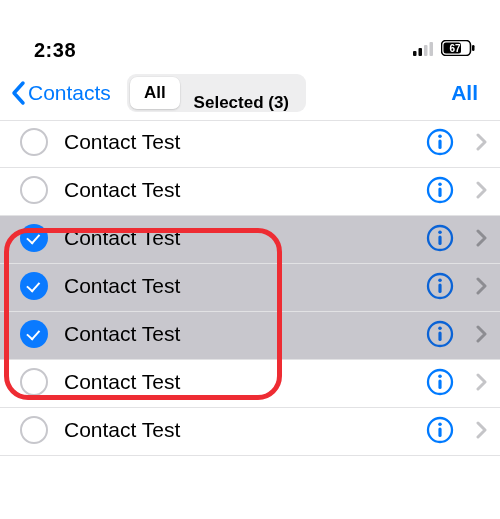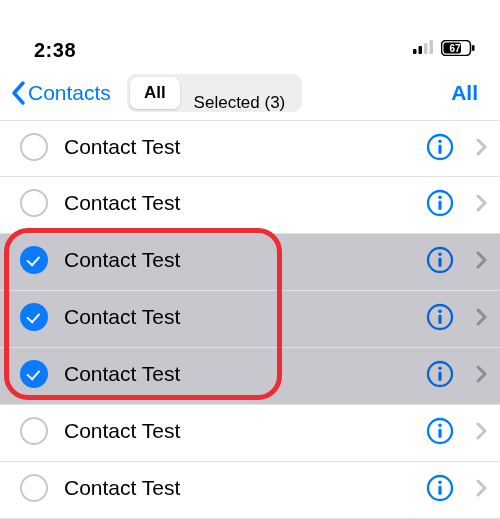--- a/index.html
+++ b/index.html
@@ -16,21 +16,21 @@
   .status-bar {
     display: flex;
     justify-content: space-between;
     align-items: center;
     padding: 12px 25px 4px 34px;
     height: 44px;
     font-weight: 600;
     margin-top: 24px;
   }
   .status-time { font-size: 20px; letter-spacing: 0.5px; }
-  .status-right { display: flex; align-items: flex-start; gap: 6px; }
+  .status-right { display: flex; align-items: flex-end; gap: 6px; }
 
   .nav {
     display: flex;
     align-items: center;
     padding: 6px 22px 8px 10px;
     gap: 10px;
   }
   .back {
     display: flex;
     align-items: center;
@@ -55,33 +55,33 @@
     font-size: 17px;
     font-weight: 600;
     padding: 0 14px;
     border-radius: 7px;
     color: #000;
   }
   .seg-item.active {
     background: #fff;
     box-shadow: 0 1px 2px rgba(0,0,0,0.15), 0 0 0 0.5px rgba(0,0,0,0.04);
   }
-  .seg-item.inactive { font-weight: 400; margin-top: 20px; }
+  .seg-item.inactive { font-weight: 700; margin-top: 20px; }
   .nav-spacer { flex: 1; }
   .nav-action {
     color: #007aff;
     font-size: 21px;
     font-weight: 700;
   }
 
   .list { }
   .row {
     display: flex;
     align-items: center;
-    height: 57px;
+    height: 48px;
     padding: 0 12px 4px 20px;
     border-bottom: 1px solid #e2e2e4;
     background: #fff;
     gap: 16px;
     position: relative;
   }
   .row.first-row { border-top: 1px solid #e2e2e4; }
   .row.selected { background: #c8c7cd; }
   .checkbox {
     width: 28px; height: 28px;

